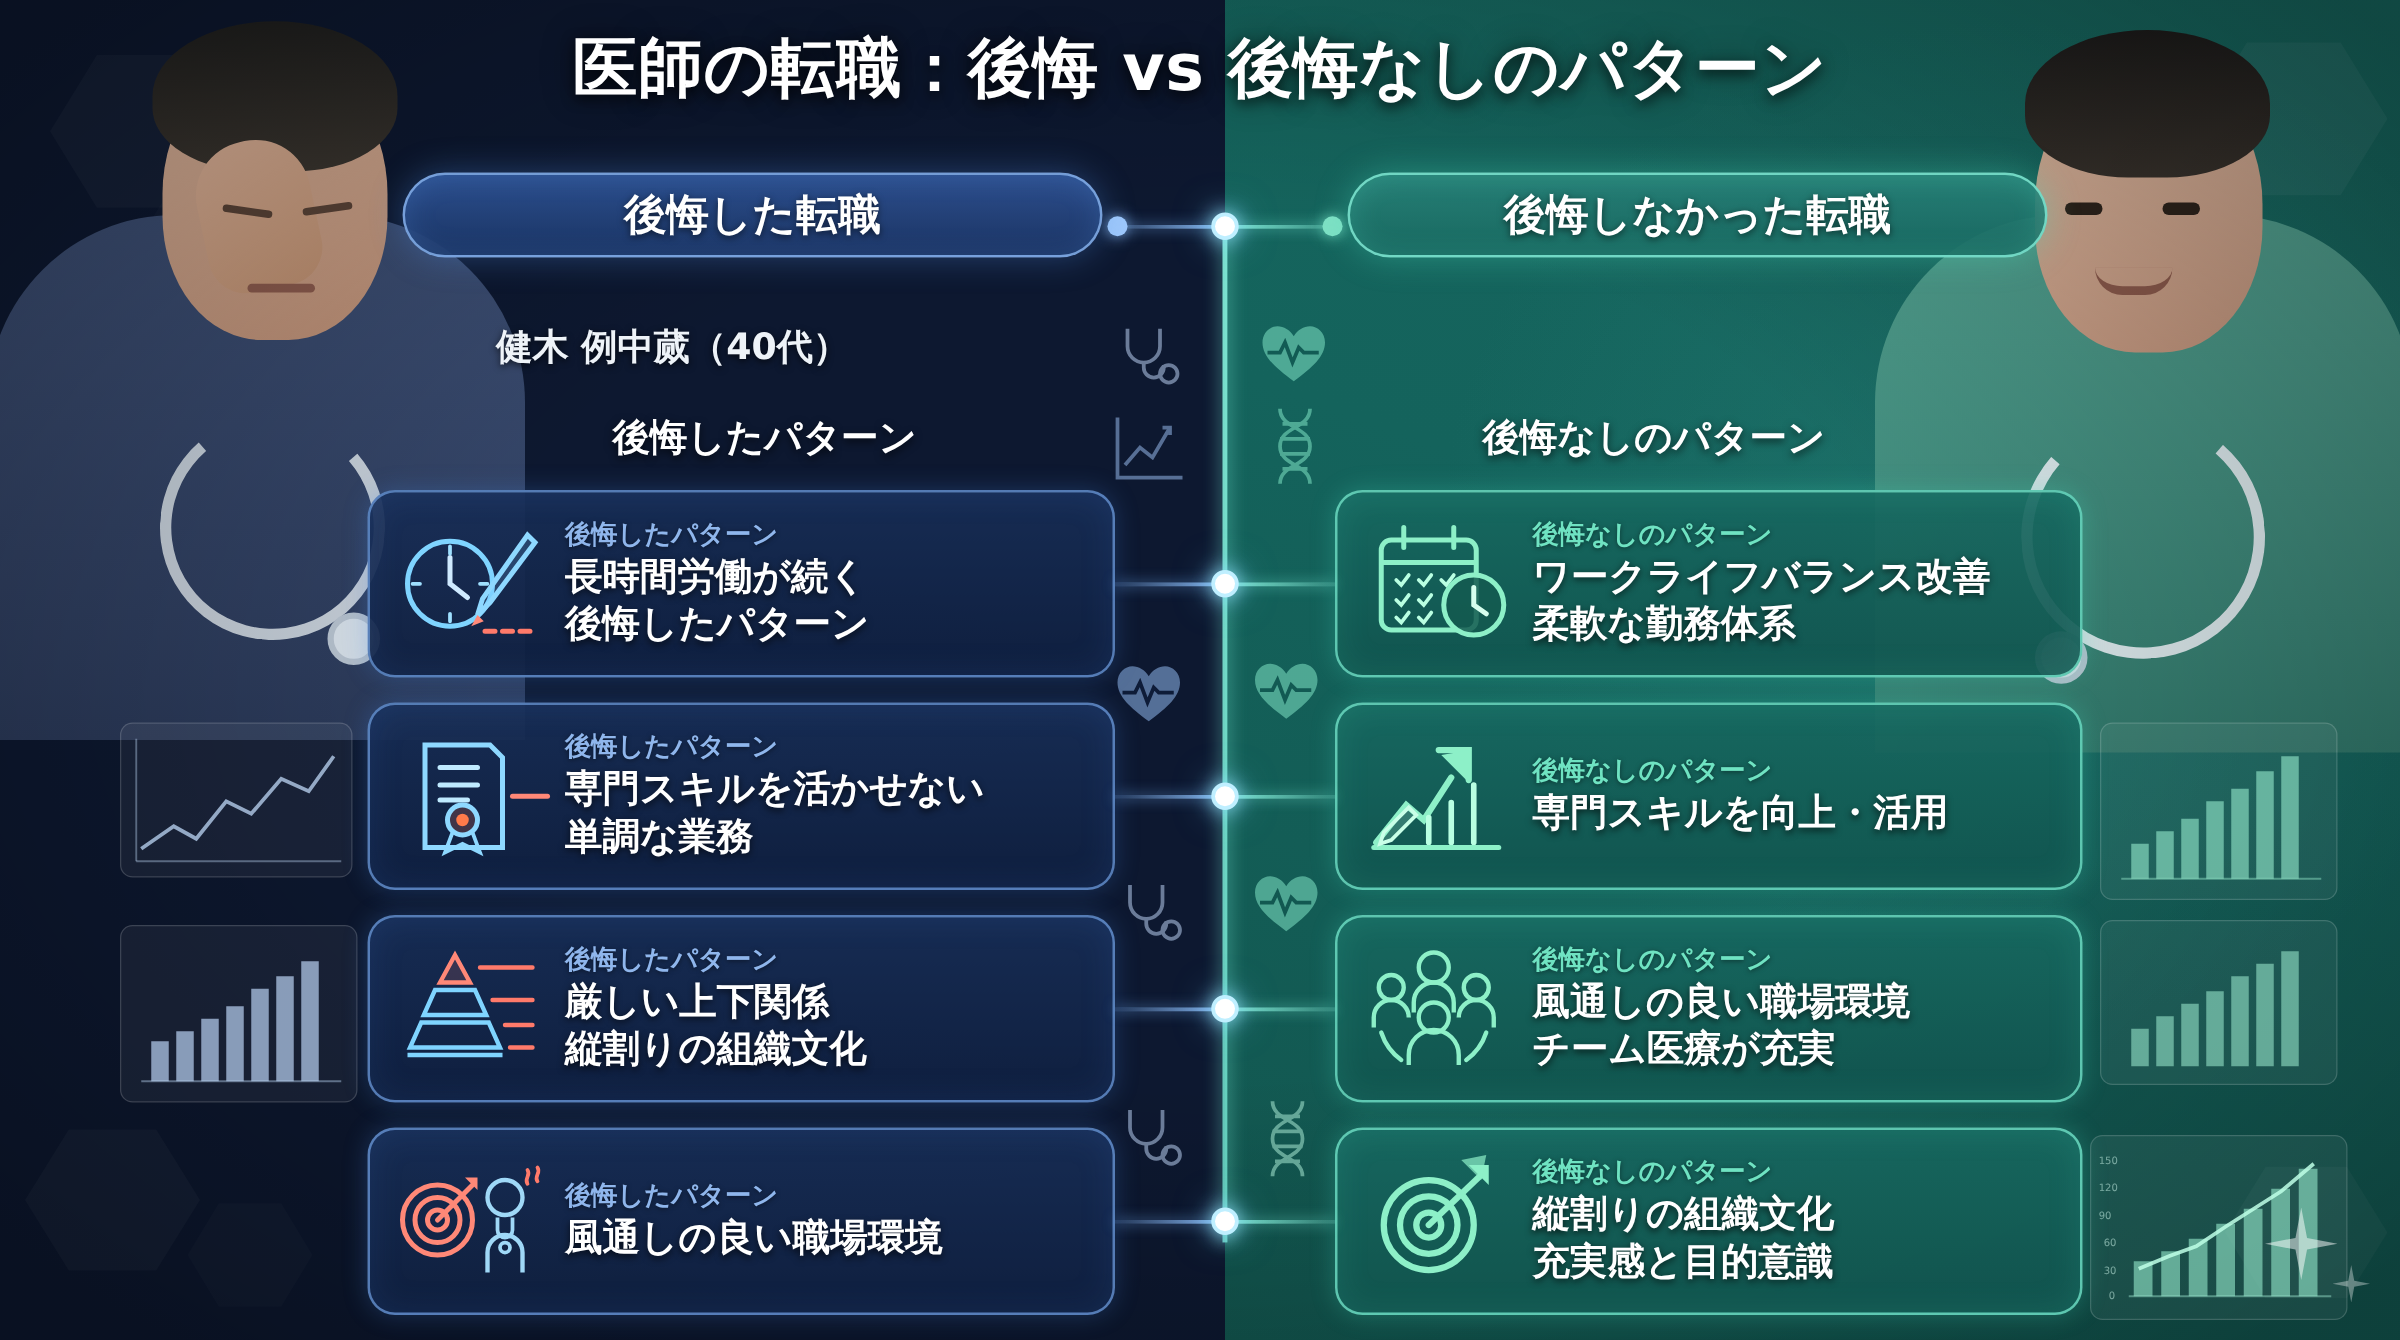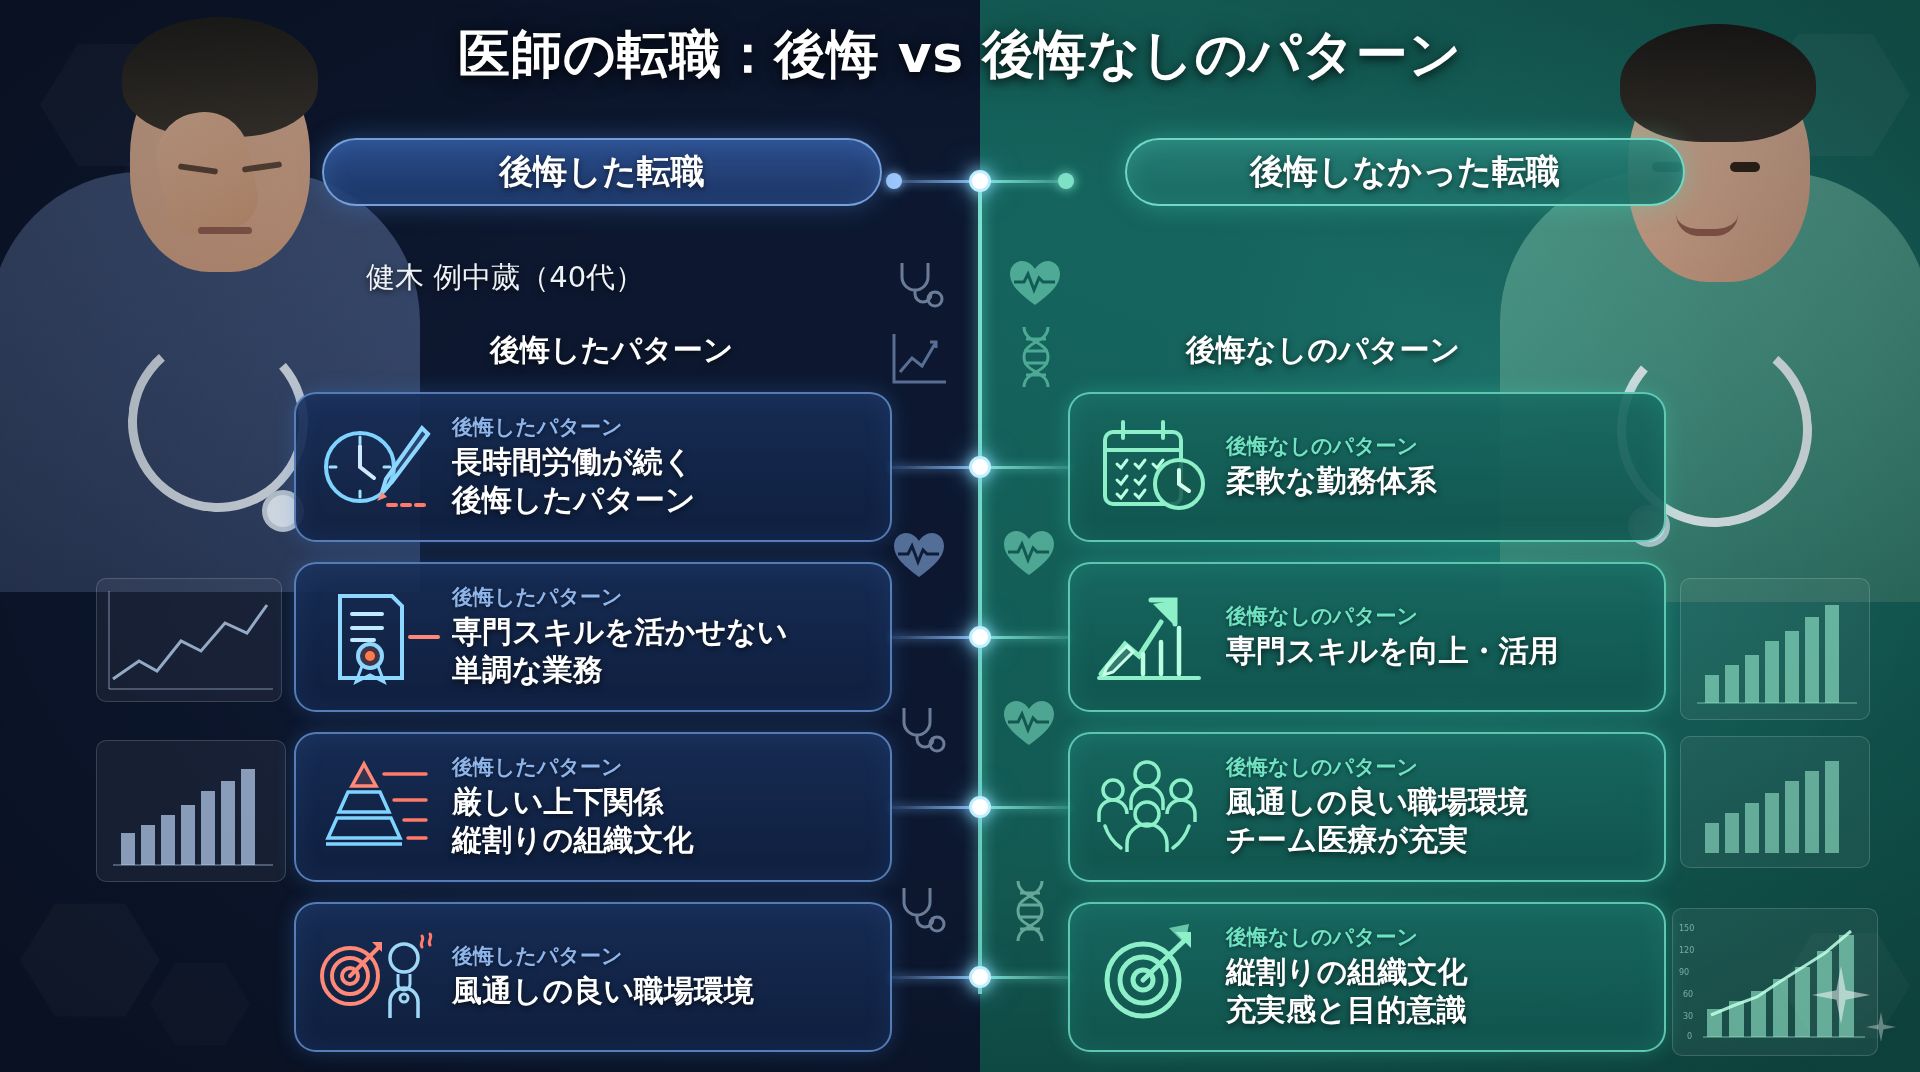--- a/index.html
+++ b/index.html
@@ -81,32 +81,32 @@
     text-shadow: 0 2px 6px rgba(0,0,0,.6);
     z-index: 25;
   }
   .pill-left {
     left: 322px; width: 560px;
     background: linear-gradient(180deg, rgba(47,84,150,.92), rgba(28,55,104,.92));
     border: 2px solid rgba(133,176,235,.85);
     box-shadow: 0 0 26px rgba(80,140,225,.35), inset 0 0 22px rgba(90,150,230,.20);
   }
   .pill-right {
-    left: 1125px; width: 560px;
+    left: 1078px; width: 560px;
     background: linear-gradient(180deg, rgba(40,129,120,.92), rgba(25,104,96,.92));
     border: 2px solid rgba(122,226,205,.9);
     box-shadow: 0 0 26px rgba(75,220,190,.35), inset 0 0 22px rgba(90,230,200,.20);
   }
 
   
   .caption {
     position: absolute; top: 258px;
-    font-size: 29px; font-weight: 400; color: #eef3f8;
+    font-size: 29px; font-weight: 700; color: #eef3f8;
     text-shadow: 0 2px 6px rgba(0,0,0,.7);
-    z-index: 25; white-space: nowrap;
+    z-index: 25; white-space: nowrap; margin-left: 31px;
   }
   .caption-left { left: 366px; }
   .caption-right { left: 1330px; }
 
   
   .colsub {
     position: absolute; top: 330px;
     font-size: 30px; font-weight: 700; color: #ffffff;
     text-shadow: 0 2px 7px rgba(0,0,0,.7);
     z-index: 25; white-space: nowrap;
@@ -556,20 +556,21 @@
           <path d="M26 52l4 4 6-8M44 52l4 4 6-8M62 52l4 4 6-8
                    M26 68l4 4 6-8M44 68l4 4 6-8
                    M26 82l4 4 6-8M44 82l4 4 6-8"></path>
         </g>
         <circle cx="88" cy="72" r="24" stroke="#8df0c8" stroke-width="4" fill="rgba(20,90,80,.85)"></circle>
         <path d="M88 58v14l10 7" stroke="#d6ffee" stroke-width="4" stroke-linecap="round"></path>
       </svg>
     </div>
     <div class="txt">
       <div class="kicker kicker-right">後悔なしのパターン</div>
+      <div class="line1">ワークライフバランス改善</div>
       <div class="line2">柔軟な勤務体系</div>
     </div>
   </div>
 
   <div class="card card-right" style="top:562px;">
     <div class="icon-wrap">
       <svg width="126" height="110" viewBox="0 0 126 110" fill="none">
         <path d="M10 92 34 62l14 12 22-34" stroke="#8df0c8" stroke-width="5" stroke-linecap="round"></path>
         <path d="M60 18h24v24" stroke="#8df0c8" stroke-width="5" stroke-linecap="round"></path>
         <path d="M62 22 86 18l-4 24z" fill="#8df0c8"></path>

